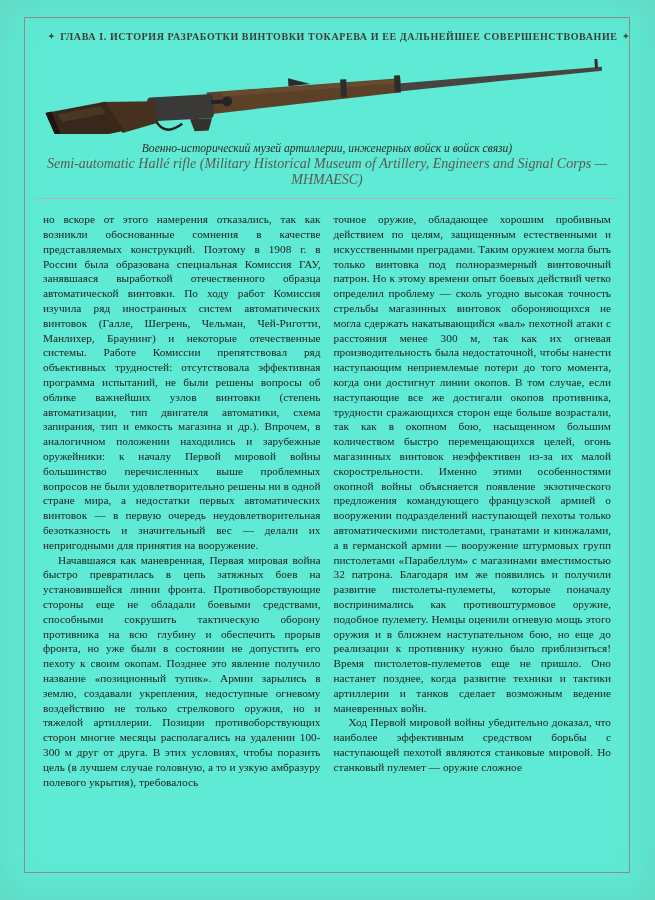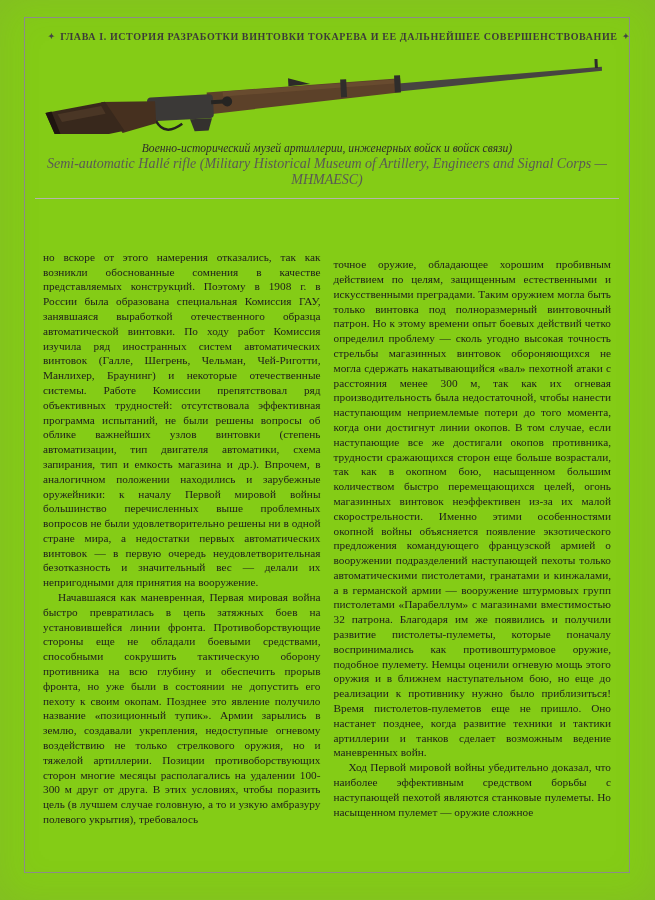--- a/index.html
+++ b/index.html
@@ -4,21 +4,21 @@
 <style>
   html, body {
     margin: 0;
     padding: 0;
     background: #efeeea;
   }
   .sheet {
     position: relative;
     width: 655px;
     height: 900px;
-    background: #84cc16;
+    background: #5eead4;
     overflow: hidden;
     font-family: "Liberation Serif", "DejaVu Serif", serif;
     color: #222120;
     box-shadow: inset 0 0 40px rgba(120,115,105,0.18);
   }
   .frame {
     position: absolute;
     left: 24px;
     top: 17px;
     width: 606px;
@@ -71,21 +71,20 @@
   .columns {
     display: flex;
     gap: 13px;
     margin-top: 13px;
     height: 652px;
     overflow: hidden;
     text-align: justify;
     font-size: 11.3px;
     line-height: 14.8px;
     color: #1e1d1c;
-    align-items: center;
   }
   .col { flex: 1 1 0; min-width: 0; }
   .col p { margin: 0; }
   .col p.indent { text-indent: 15px; }
   .page-number {
     position: absolute;
     left: 0;
     right: 0;
     top: 914px;
     text-align: center;
@@ -147,20 +146,20 @@
 
     <hr class="caption-divider">
 
     <div class="columns">
       <div class="col">
         <p>но вскоре от этого намерения отказались, так как возникли обоснованные сомнения в качестве представляемых конструкций. Поэтому в 1908 г. в России была образована специальная Комиссия ГАУ, занявшаяся выработкой отечественного образца автоматической винтовки. По ходу работ Комиссия изучила ряд иностранных систем автоматических винтовок (Галле, Шегрень, Чельман, Чей-Риготти, Манлихер, Браунинг) и некоторые отечественные системы. Работе Комиссии препятствовал ряд объективных трудностей: отсутствовала эффективная программа испытаний, не были решены вопросы об облике важнейших узлов винтовки (степень автоматизации, тип двигателя автоматики, схема запирания, тип и емкость магазина и др.). Впрочем, в аналогичном положении находились и зарубежные оружейники: к началу Первой мировой войны большинство перечисленных выше проблемных вопросов не были удовлетворительно решены ни в одной стране мира, а недостатки первых автоматических винтовок — в первую очередь неудовлетворительная безотказность и значительный вес — делали их непригодными для принятия на вооружение.</p>
         <p class="indent">Начавшаяся как маневренная, Первая мировая война быстро превратилась в цепь затяжных боев на установившейся линии фронта. Противоборствующие стороны еще не обладали боевыми средствами, способными сокрушить тактическую оборону противника на всю глубину и обеспечить прорыв фронта, но уже были в состоянии не допустить его пехоту к своим окопам. Позднее это явление получило название «позиционный тупик». Армии зарылись в землю, создавали укрепления, недоступные огневому воздействию не только стрелкового оружия, но и тяжелой артиллерии. Позиции противоборствующих сторон многие месяцы располагались на удалении 100-300 м друг от друга. В этих условиях, чтобы поразить цель (в лучшем случае головную, а то и узкую амбразуру полевого укрытия), требовалось</p>
       </div>
       <div class="col">
         <p>точное оружие, обладающее хорошим пробивным действием по целям, защищенным естественными и искусственными преградами. Таким оружием могла быть только винтовка под полноразмерный винтовочный патрон. Но к этому времени опыт боевых действий четко определил проблему — сколь угодно высокая точность стрельбы магазинных винтовок обороняющихся не могла сдержать накатывающийся «вал» пехотной атаки с расстояния менее 300 м, так как их огневая производительность была недостаточной, чтобы нанести наступающим неприемлемые потери до того момента, когда они достигнут линии окопов. В том случае, если наступающие все же достигали окопов противника, трудности сражающихся сторон еще больше возрастали, так как в окопном бою, насыщенном большим количеством быстро перемещающихся целей, огонь магазинных винтовок неэффективен из-за их малой скорострельности. Именно этими особенностями окопной войны объясняется появление экзотического предложения командующего французской армией о вооружении подразделений наступающей пехоты только автоматическими пистолетами, гранатами и кинжалами, а в германской армии — вооружение штурмовых групп пистолетами «Парабеллум» с магазинами вместимостью 32 патрона. Благодаря им же появились и получили развитие пистолеты-пулеметы, которые поначалу воспринимались как противоштурмовое оружие, подобное пулемету. Немцы оценили огневую мощь этого оружия и в ближнем наступательном бою, но еще до реализации к противнику нужно было приблизиться! Время пистолетов-пулеметов еще не пришло. Оно настанет позднее, когда развитие техники и тактики артиллерии и танков сделает возможным ведение маневренных войн.</p>
-        <p class="indent">Ход Первой мировой войны убедительно доказал, что наиболее эффективным средством борьбы с наступающей пехотой являются станковые пулеметы. Но насыщенном пулемет — оружие сложное</p>
+        <p class="indent">Ход Первой мировой войны убедительно доказал, что наиболее эффективным средством борьбы с наступающей пехотой являются станковые мировой. Но станковый пулемет — оружие сложное</p>
       </div>
     </div>
 
   </div>
 
   <div class="page-number">19</div>
 </div>
 
 </body></html>

